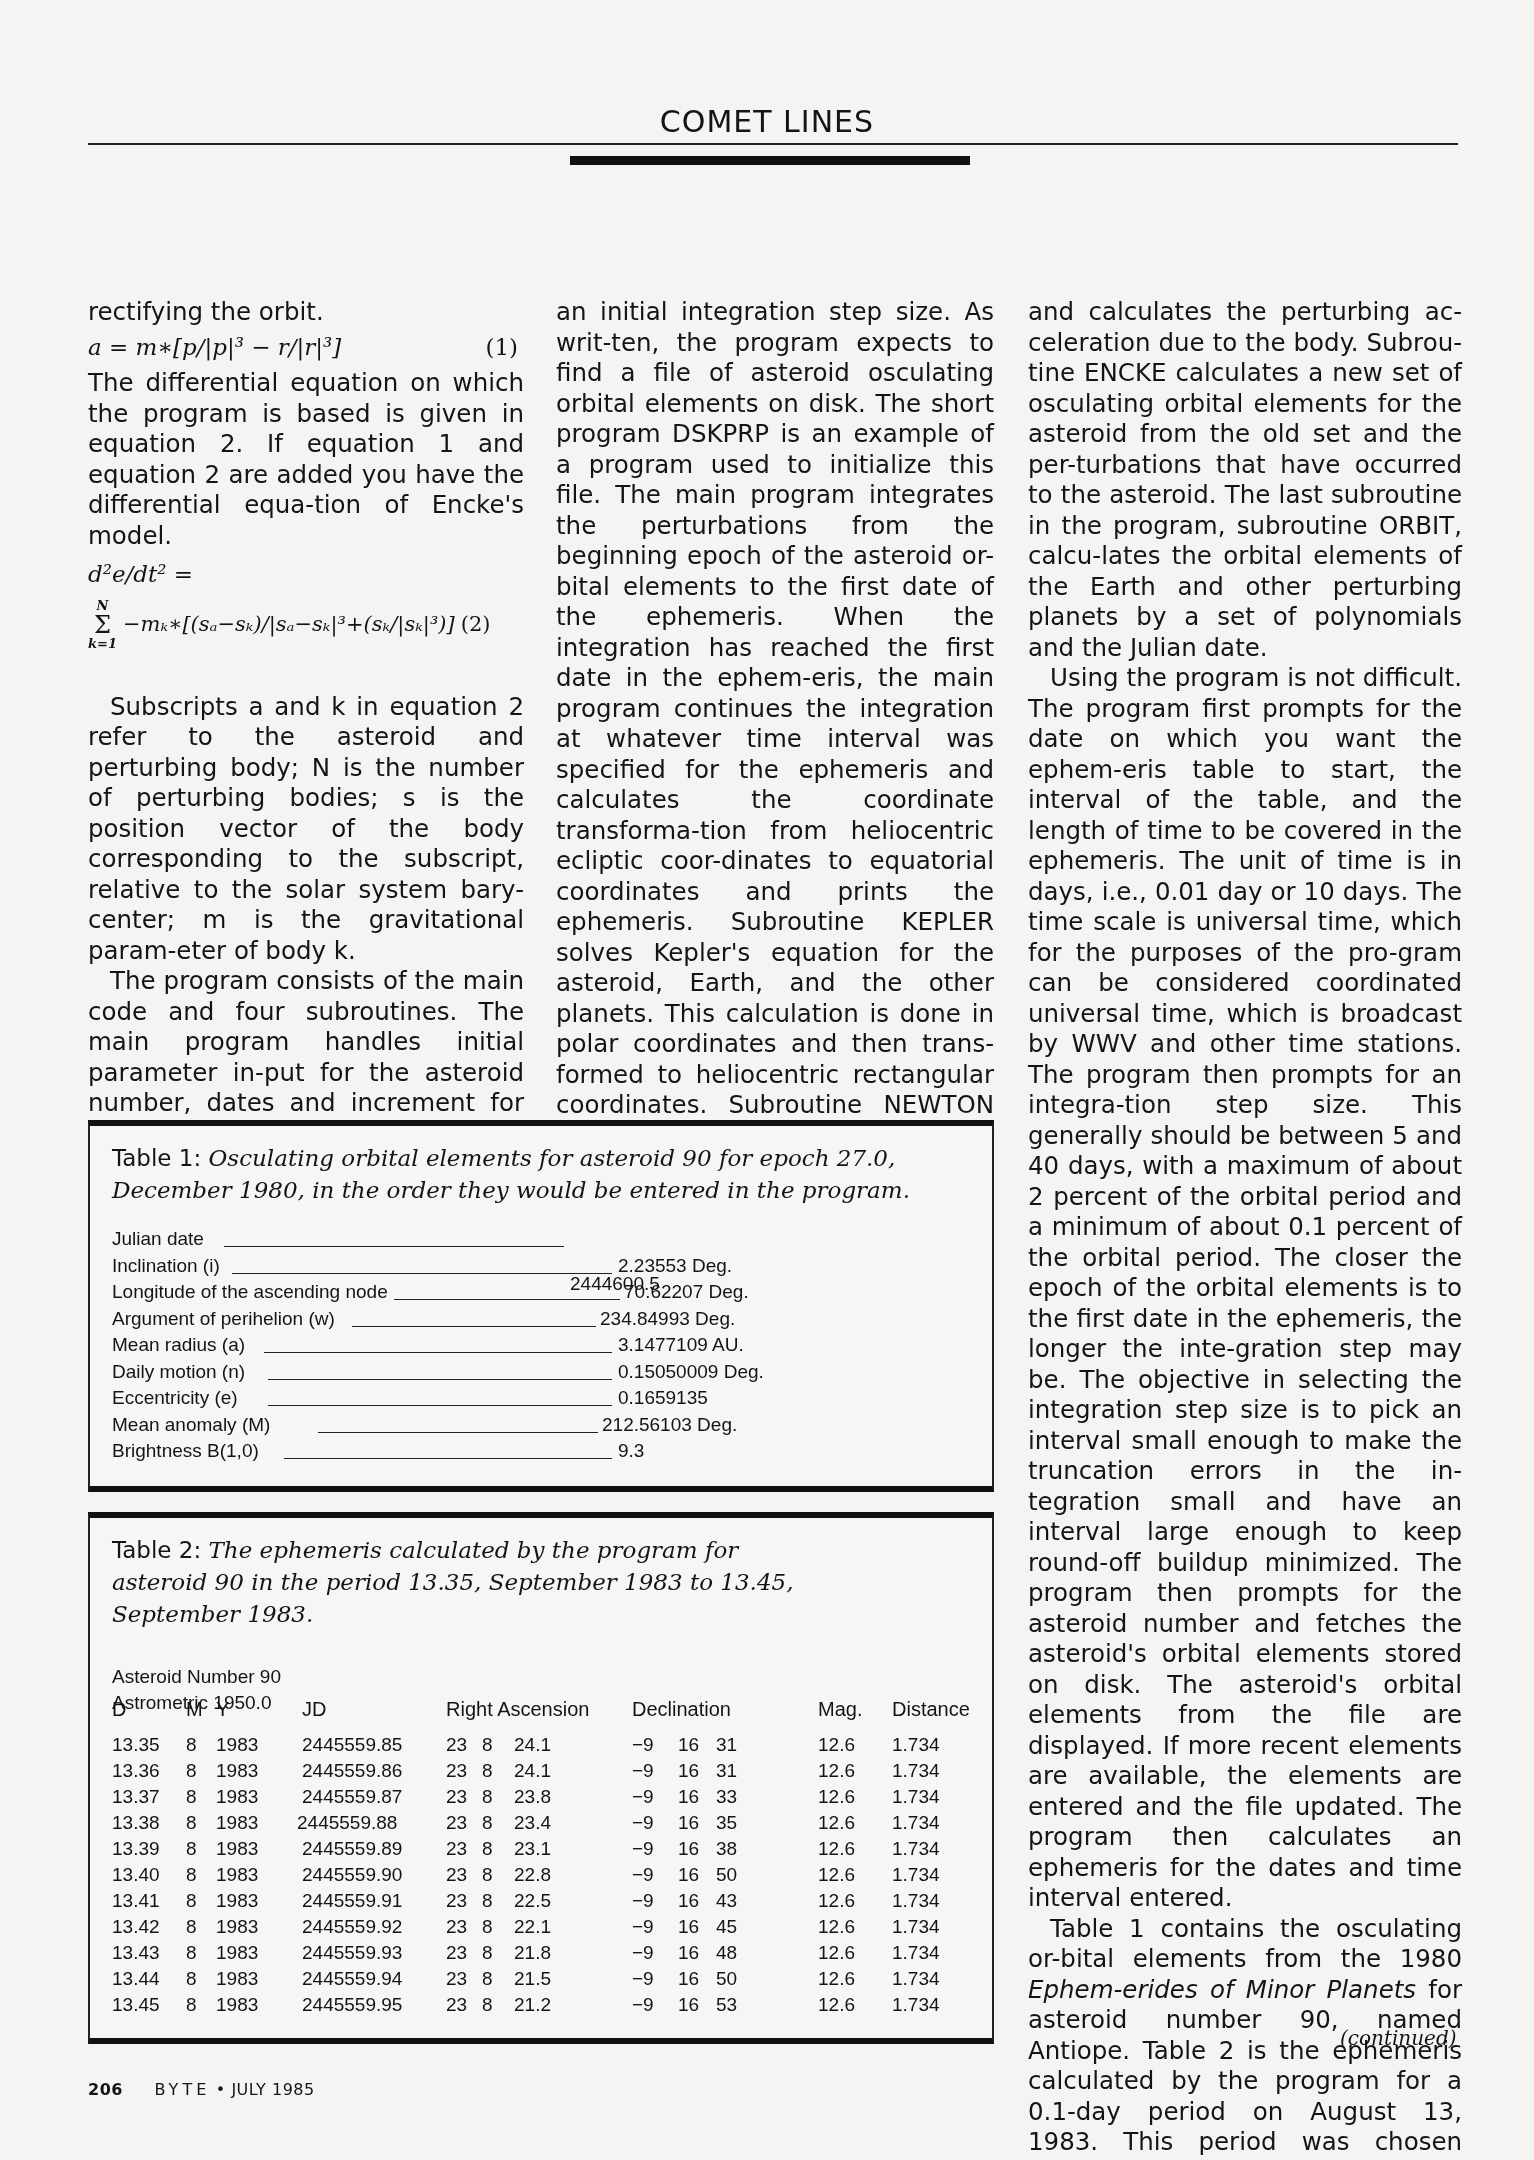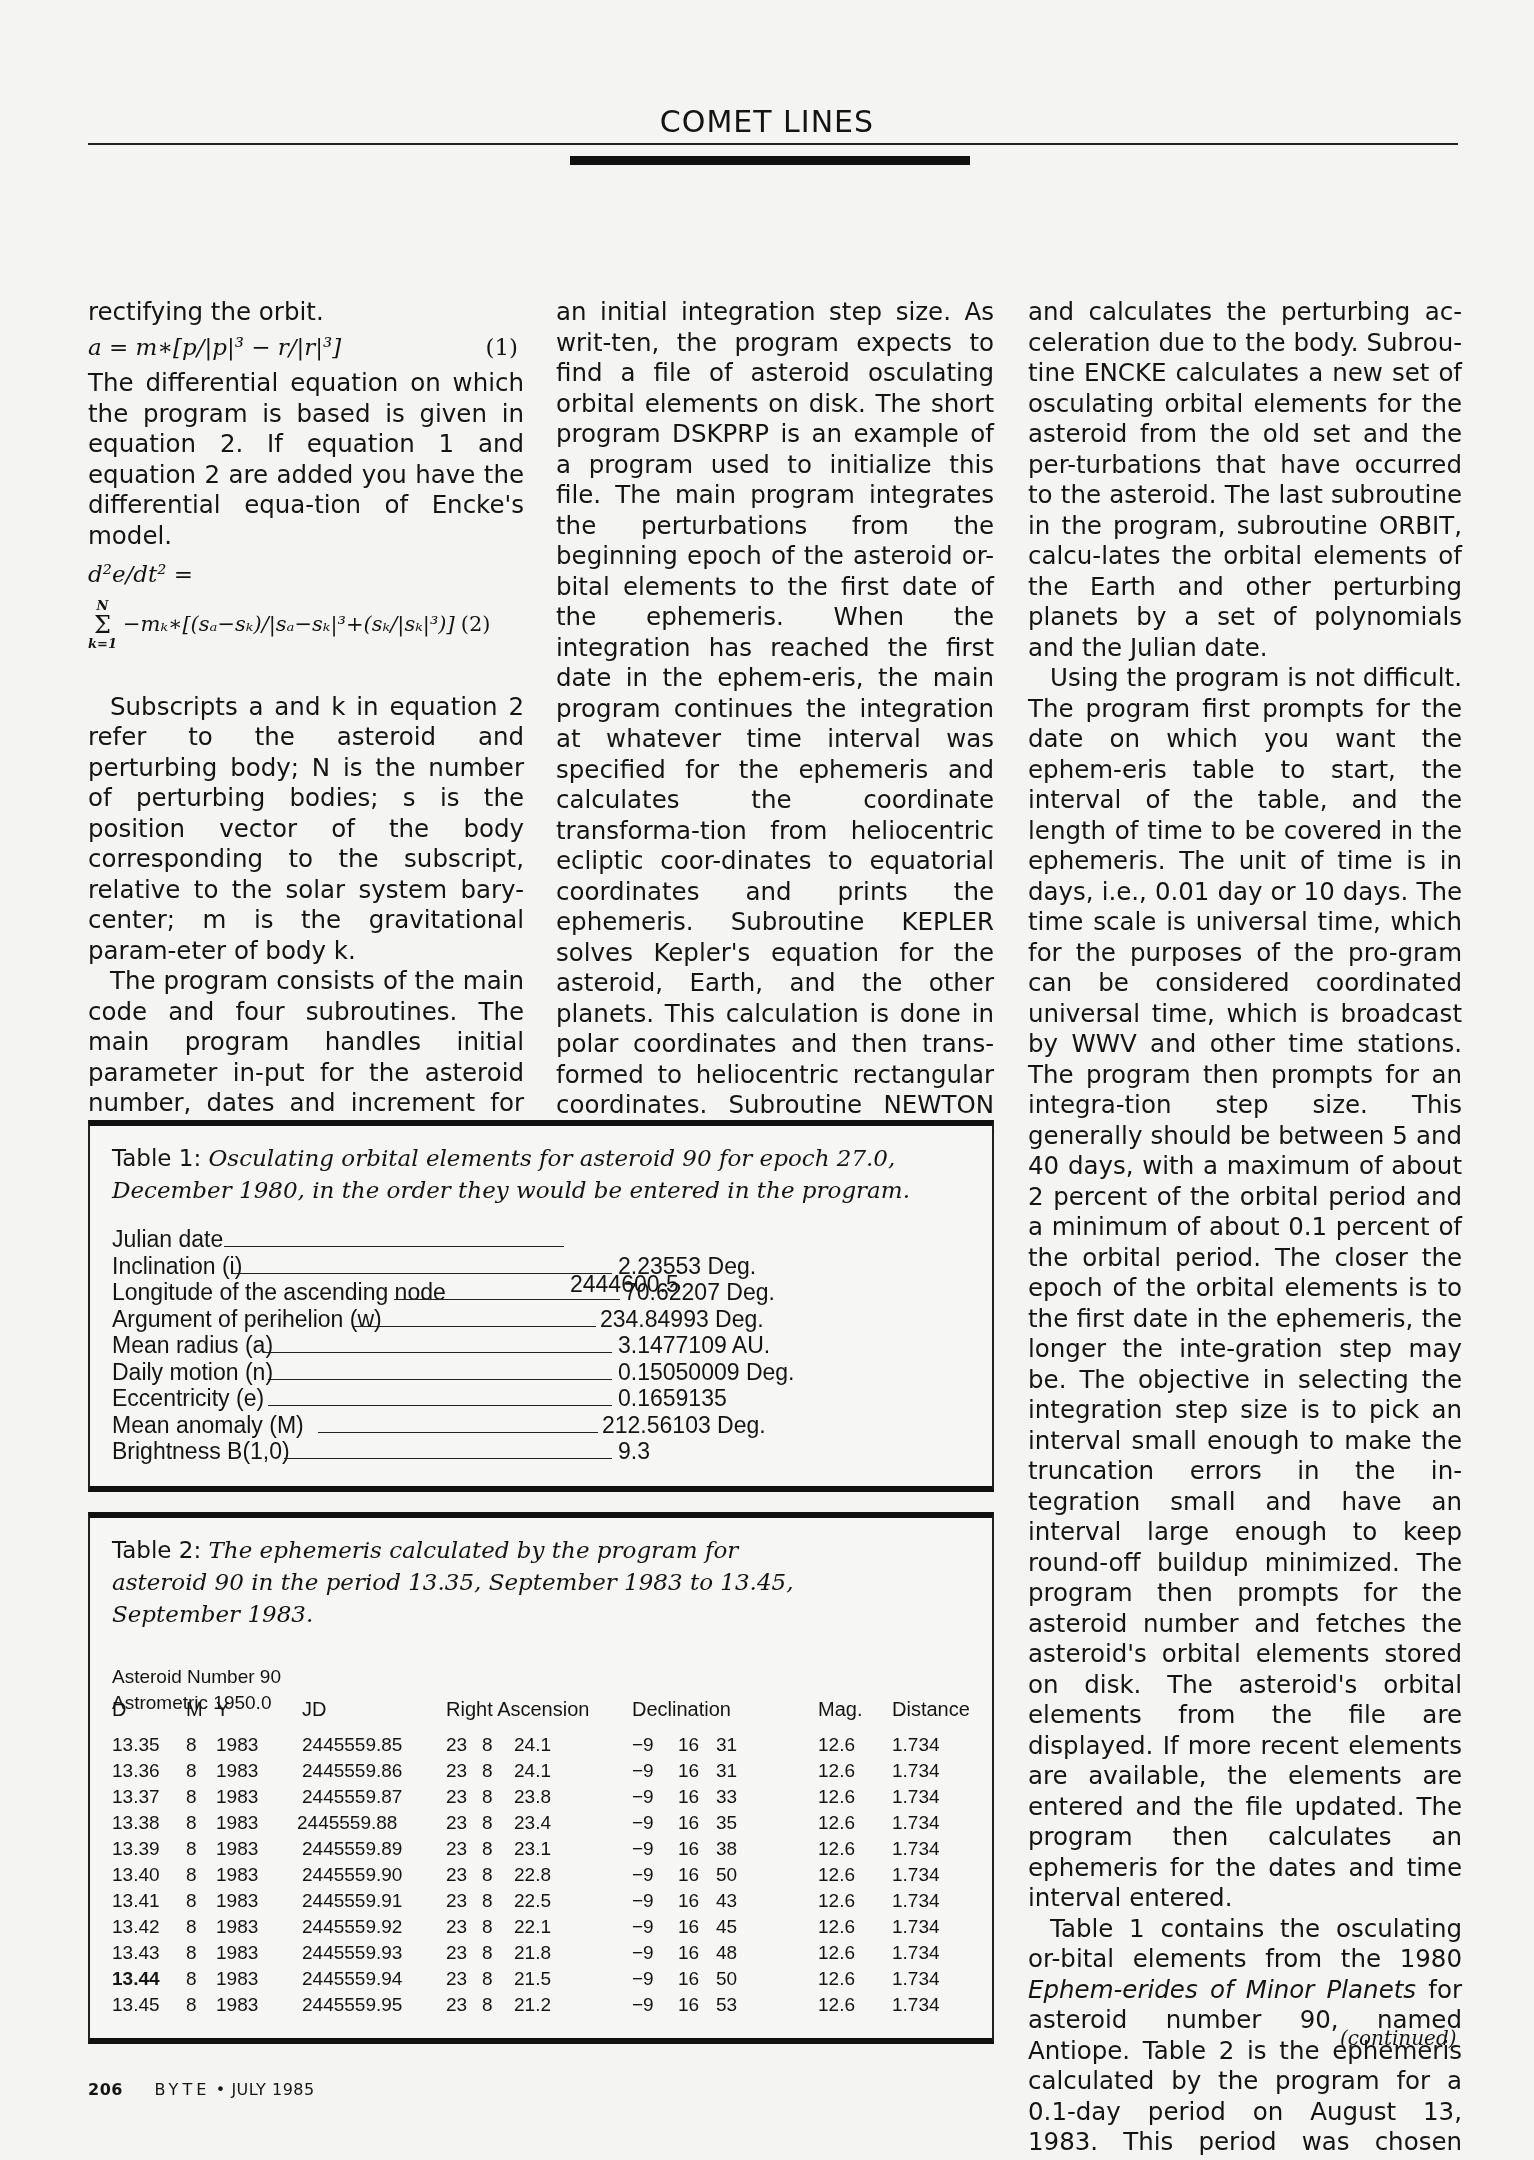--- a/index.html
+++ b/index.html
@@ -26,21 +26,21 @@
   .sigma-wrap { display: flex; align-items: center; gap: 6px; margin: 8px 0 40px 0; font-family: "DejaVu Serif", serif; font-size: 21px; font-style: italic; }
   .sigma { display: flex; flex-direction: column; align-items: center; font-style: normal; line-height: 16px; }
   .sigma .lim { font-size: 13px; font-weight: bold; font-style: italic; }
   .sigma .sym { font-size: 24px; line-height: 22px; }
 
   .tbl { position: absolute; left: 88px; width: 906px; background: #f6f6f4; border-left: 2px solid #222; border-right: 2px solid #222; border-top: 6px solid #111; border-bottom: 6px solid #111; box-sizing: border-box; }
   .t1 { top: 1120px; height: 372px; }
   .t2 { top: 1512px; height: 532px; }
   .tcap { margin: 16px 0 0 22px; font-size: 23px; line-height: 32px; font-family: "DejaVu Serif", serif; font-style: italic; width: 830px; }
   .tcap .lead { font-family: "DejaVu Sans", sans-serif; font-style: normal; font-size: 23px; }
-  .elements { margin: 20px 0 0 22px; font-family: "Liberation Sans", sans-serif; font-size: 23px; line-height: 26.5px; }
+  .elements { margin: 20px 0 0 22px; font-family: "Liberation Sans", sans-serif; font-size: 19px; line-height: 26.5px; }
   .el-row { position: relative; height: 26.5px; }
   .el-label { position: absolute; left: 0; white-space: nowrap; }
   .el-line { position: absolute; height: 0; border-bottom: 1.5px solid #222; top: 20px; }
   .el-val { position: absolute; white-space: nowrap; }
 
   .meta { margin: 34px 0 0 22px; font-family: "Liberation Sans", sans-serif; font-size: 19px; line-height: 26px; }
   .eph { position: absolute; left: 22px; top: 180px; font-family: "Liberation Sans", sans-serif; font-size: 19px; }
   .eph-row { position: relative; height: 26px; }
   .eph-head { height: 36px; font-size: 20px; }
   .eph span { position: absolute; white-space: nowrap; }
@@ -281,21 +281,21 @@
         <span style="left: 334px;">23</span>
         <span style="left: 370px;">8</span>
         <span style="left: 402px;">21.8</span>
         <span style="left: 520px;">−9</span>
         <span style="left: 566px;">16</span>
         <span style="left: 604px;">48</span>
         <span style="left: 706px;">12.6</span>
         <span style="left: 780px;">1.734</span>
       </div>
       <div class="eph-row">
-        <span style="left: 0px; font-weight: bold;">13.44</span>
+        <span style="left: 0px;">13.44</span>
         <span style="left: 74px;">8</span>
         <span style="left: 104px;">1983</span>
         <span style="left: 190px;">2445559.94</span>
         <span style="left: 334px;">23</span>
         <span style="left: 370px;">8</span>
         <span style="left: 402px;">21.5</span>
         <span style="left: 520px;">−9</span>
         <span style="left: 566px;">16</span>
         <span style="left: 604px;">50</span>
         <span style="left: 706px;">12.6</span>

